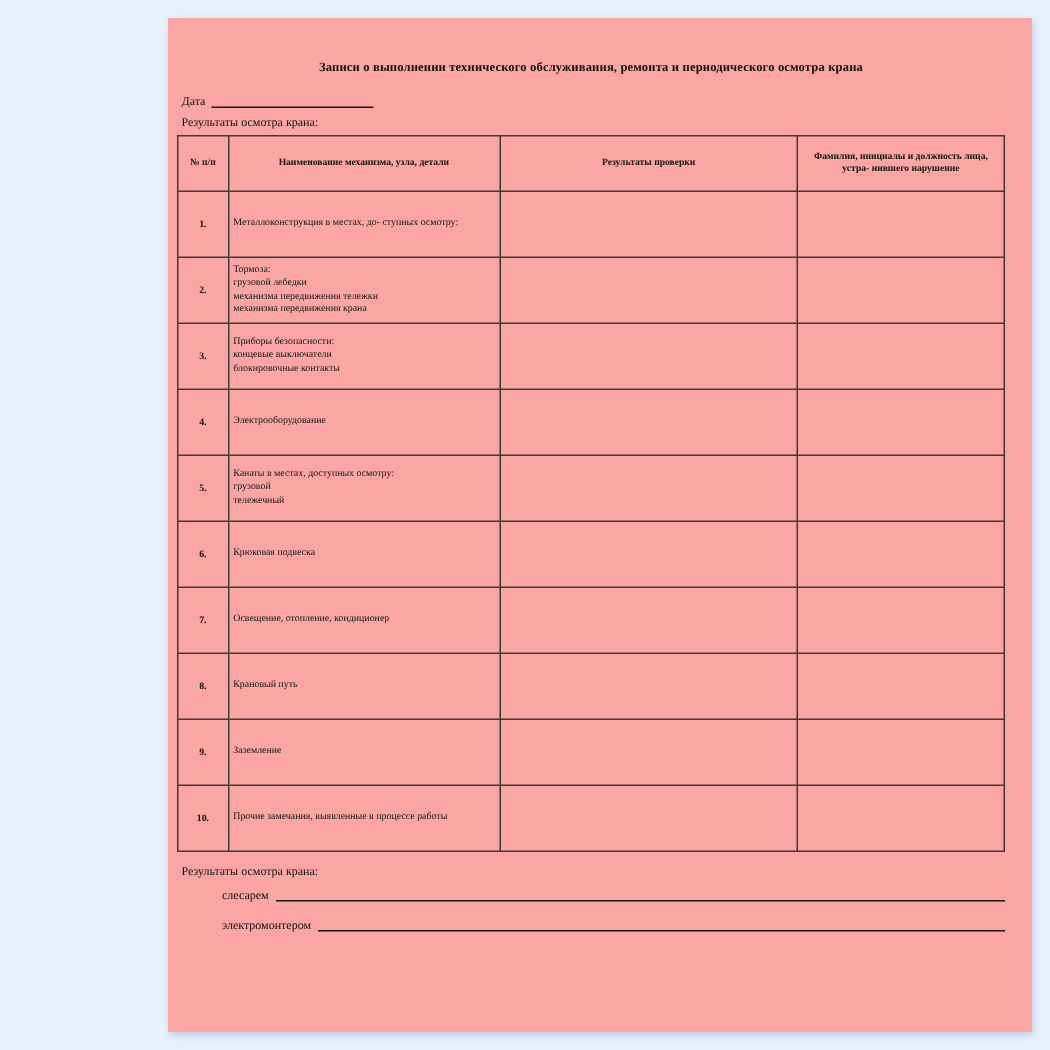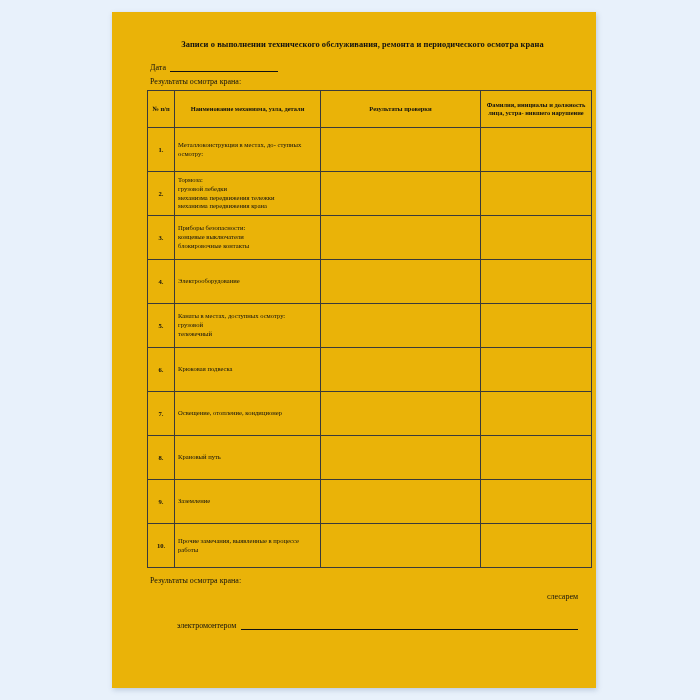--- a/index.html
+++ b/index.html
@@ -16,26 +16,26 @@
   #page-shadow-wrap {
     position: absolute;
     left: 0; top: 0;
     width: 700px;
     height: 700px;
   }
   .page {
     position: absolute;
     left: 112px;
     top: 12px;
-    width: 484px;
+    width: 576px;
     height: 676px;
-    background: #eab308;
+    background: #fca5a5;
     box-shadow: 1px 2px 5px rgba(60,90,130,0.25);
     box-sizing: border-box;
-    padding: 22px 18px 10px 35px;
+    padding: 22px 18px 10px 6px;
   }
   .doc-title {
     text-align: center;
     font-size: 8.4px;
     font-weight: bold;
     color: #111;
     margin: 6px 0 14px 0;
     letter-spacing: 0.1px;
   }
   .date-row {
@@ -108,21 +108,21 @@
     color: #111;
     margin: 0 0 11px 0;
   }
   .fill-row .ftext { white-space: nowrap; }
   .fill-row .fline {
     flex: 1 1 auto;
     border-bottom: 1px solid #111;
     height: 8px;
     margin-left: 5px;
   }
-  .indent1 { padding-left: 30px; flex-direction: column; }
+  .indent1 { padding-left: 30px; }
   .indent2 { padding-left: 30px; }
   .indent0 { padding-left: 3px; }
 </style>
 </head>
 <body>
 
 <div id="page-shadow-wrap">
   <div class="page">
 
     <div class="doc-title">Записи о выполнении технического обслуживания, ремонта и периодического осмотра крана</div>

